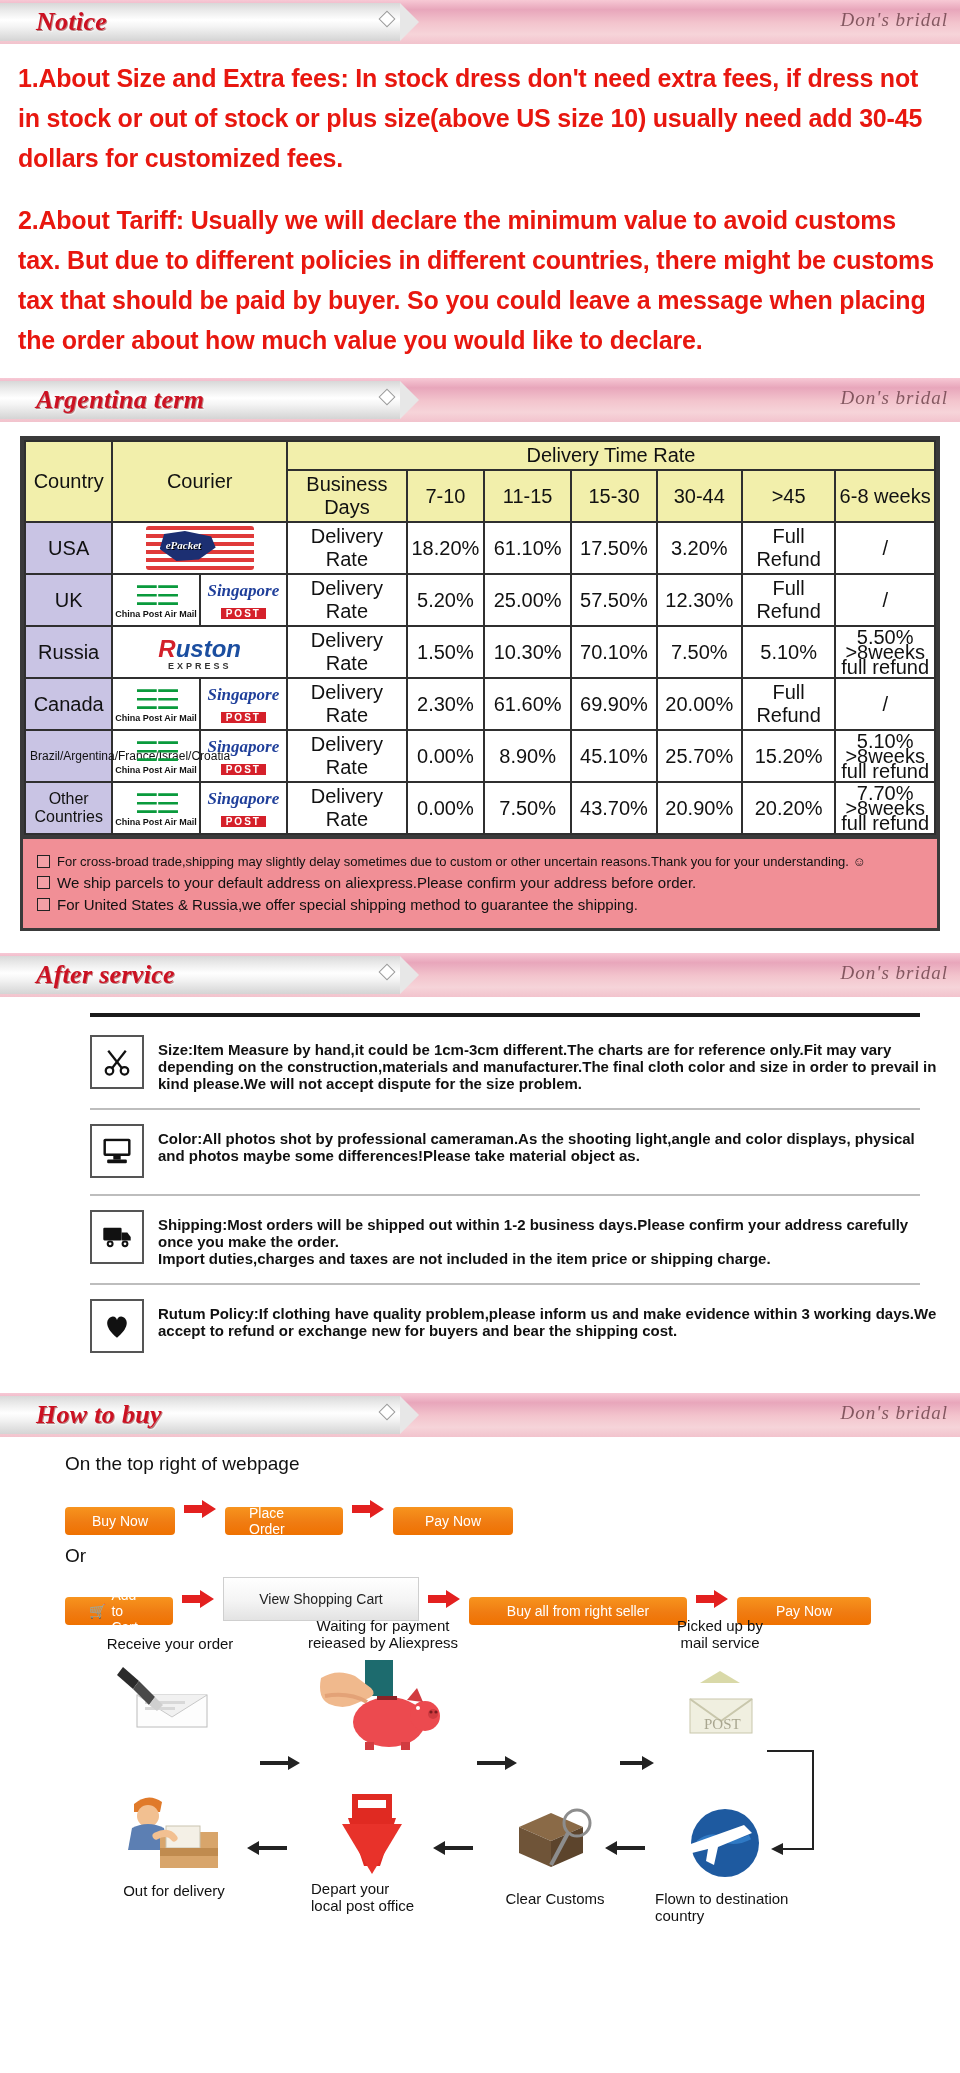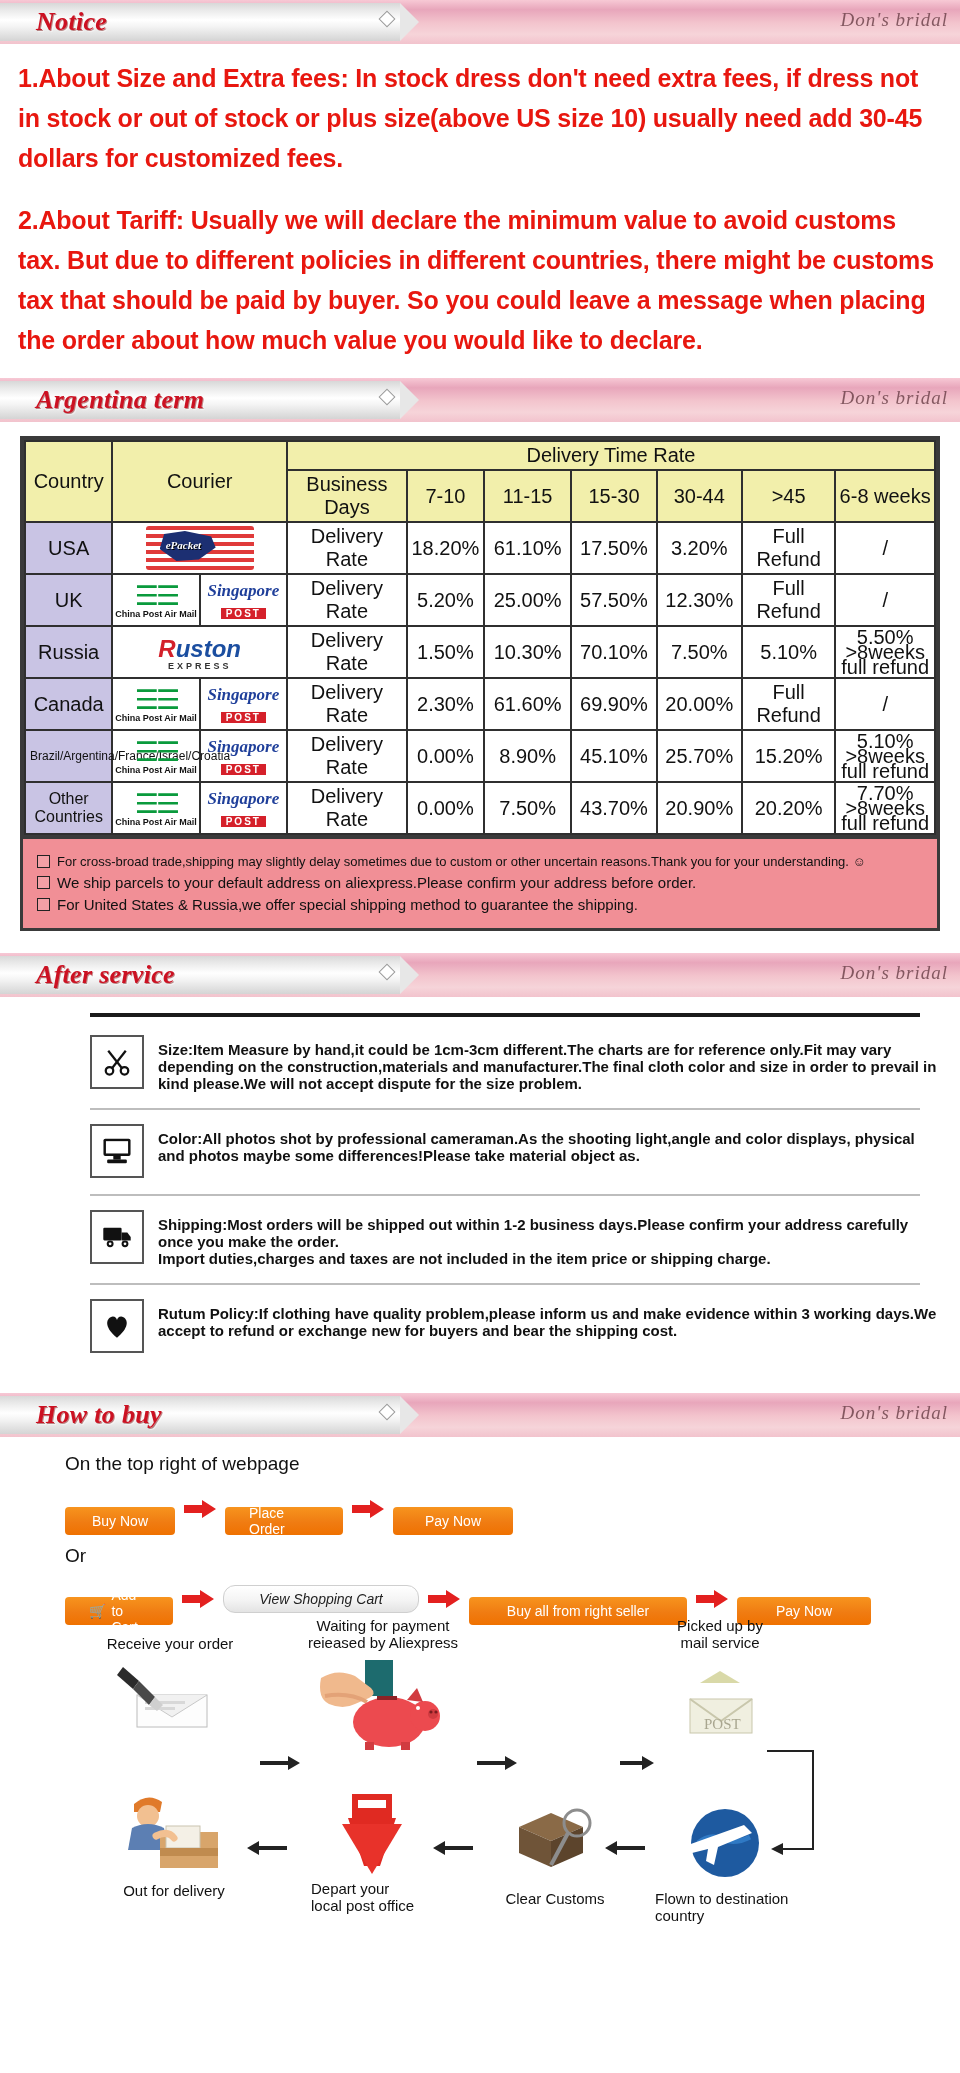--- a/index.html
+++ b/index.html
@@ -225,26 +225,25 @@
     margin-top: 24px;
   }
   .btn.w1 { width: 110px; }
   .btn.w2 { width: 118px; }
   .btn.w3 { width: 120px; }
   .btn.cart { width: 108px; }
   .btn.seller { width: 218px; }
   .btn.pay2 { width: 134px; }
   .btn-grey {
     background: linear-gradient(to bottom, #ffffff 0%, #f4f4f4 55%, #e3e3e3 100%);
-    color: #222; border: 1px solid #cfcfcf; border-radius: 12px;
-    width: 196px; height: 28px;
+    color: #222; border: 1px solid #cfcfcf; border-radius: 0;
+    width: 196px; height: 44px;
     display: flex; align-items: center; justify-content: center;
     font-family: "Liberation Sans Narrow", "Liberation Sans", sans-serif;
     font-size: 14px;
-    font-style: italic;
   }
   .arrow {
     width: 34px; height: 28px; margin: 0 8px;
     display: flex; align-items: center; justify-content: center;
   }
   .arrow svg { display: block; }
   .cart-glyph { margin-right: 5px; font-size: 14px; }
   .or-text {
     font-family: "Liberation Sans Narrow", "Liberation Sans", sans-serif;
     font-size: 19px; color: #111; margin: 10px 0 6px 0;

